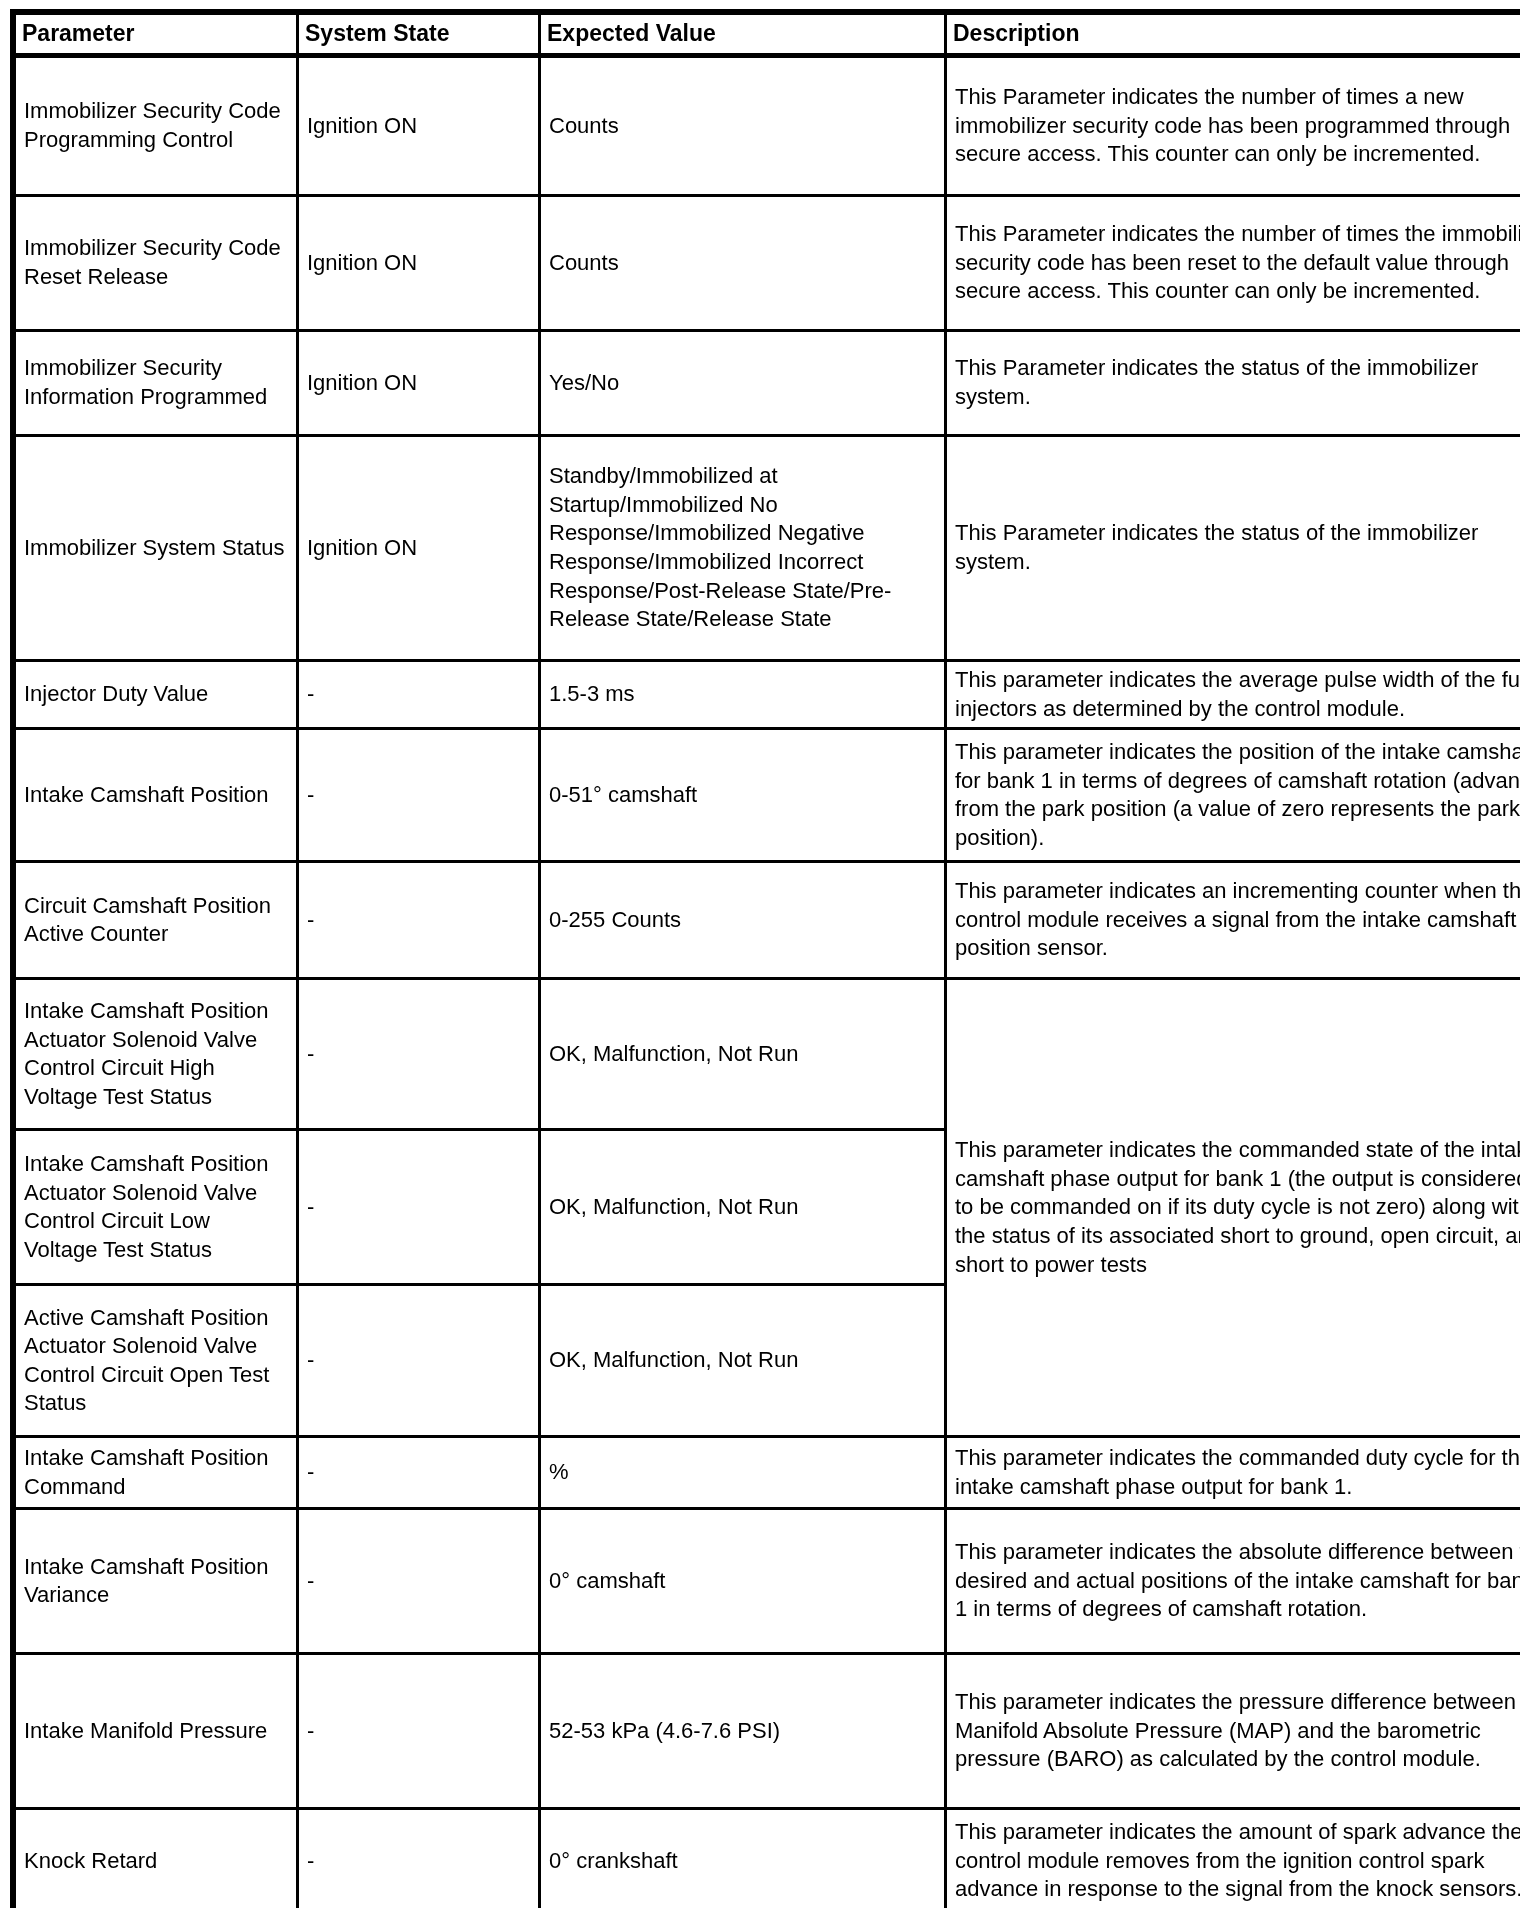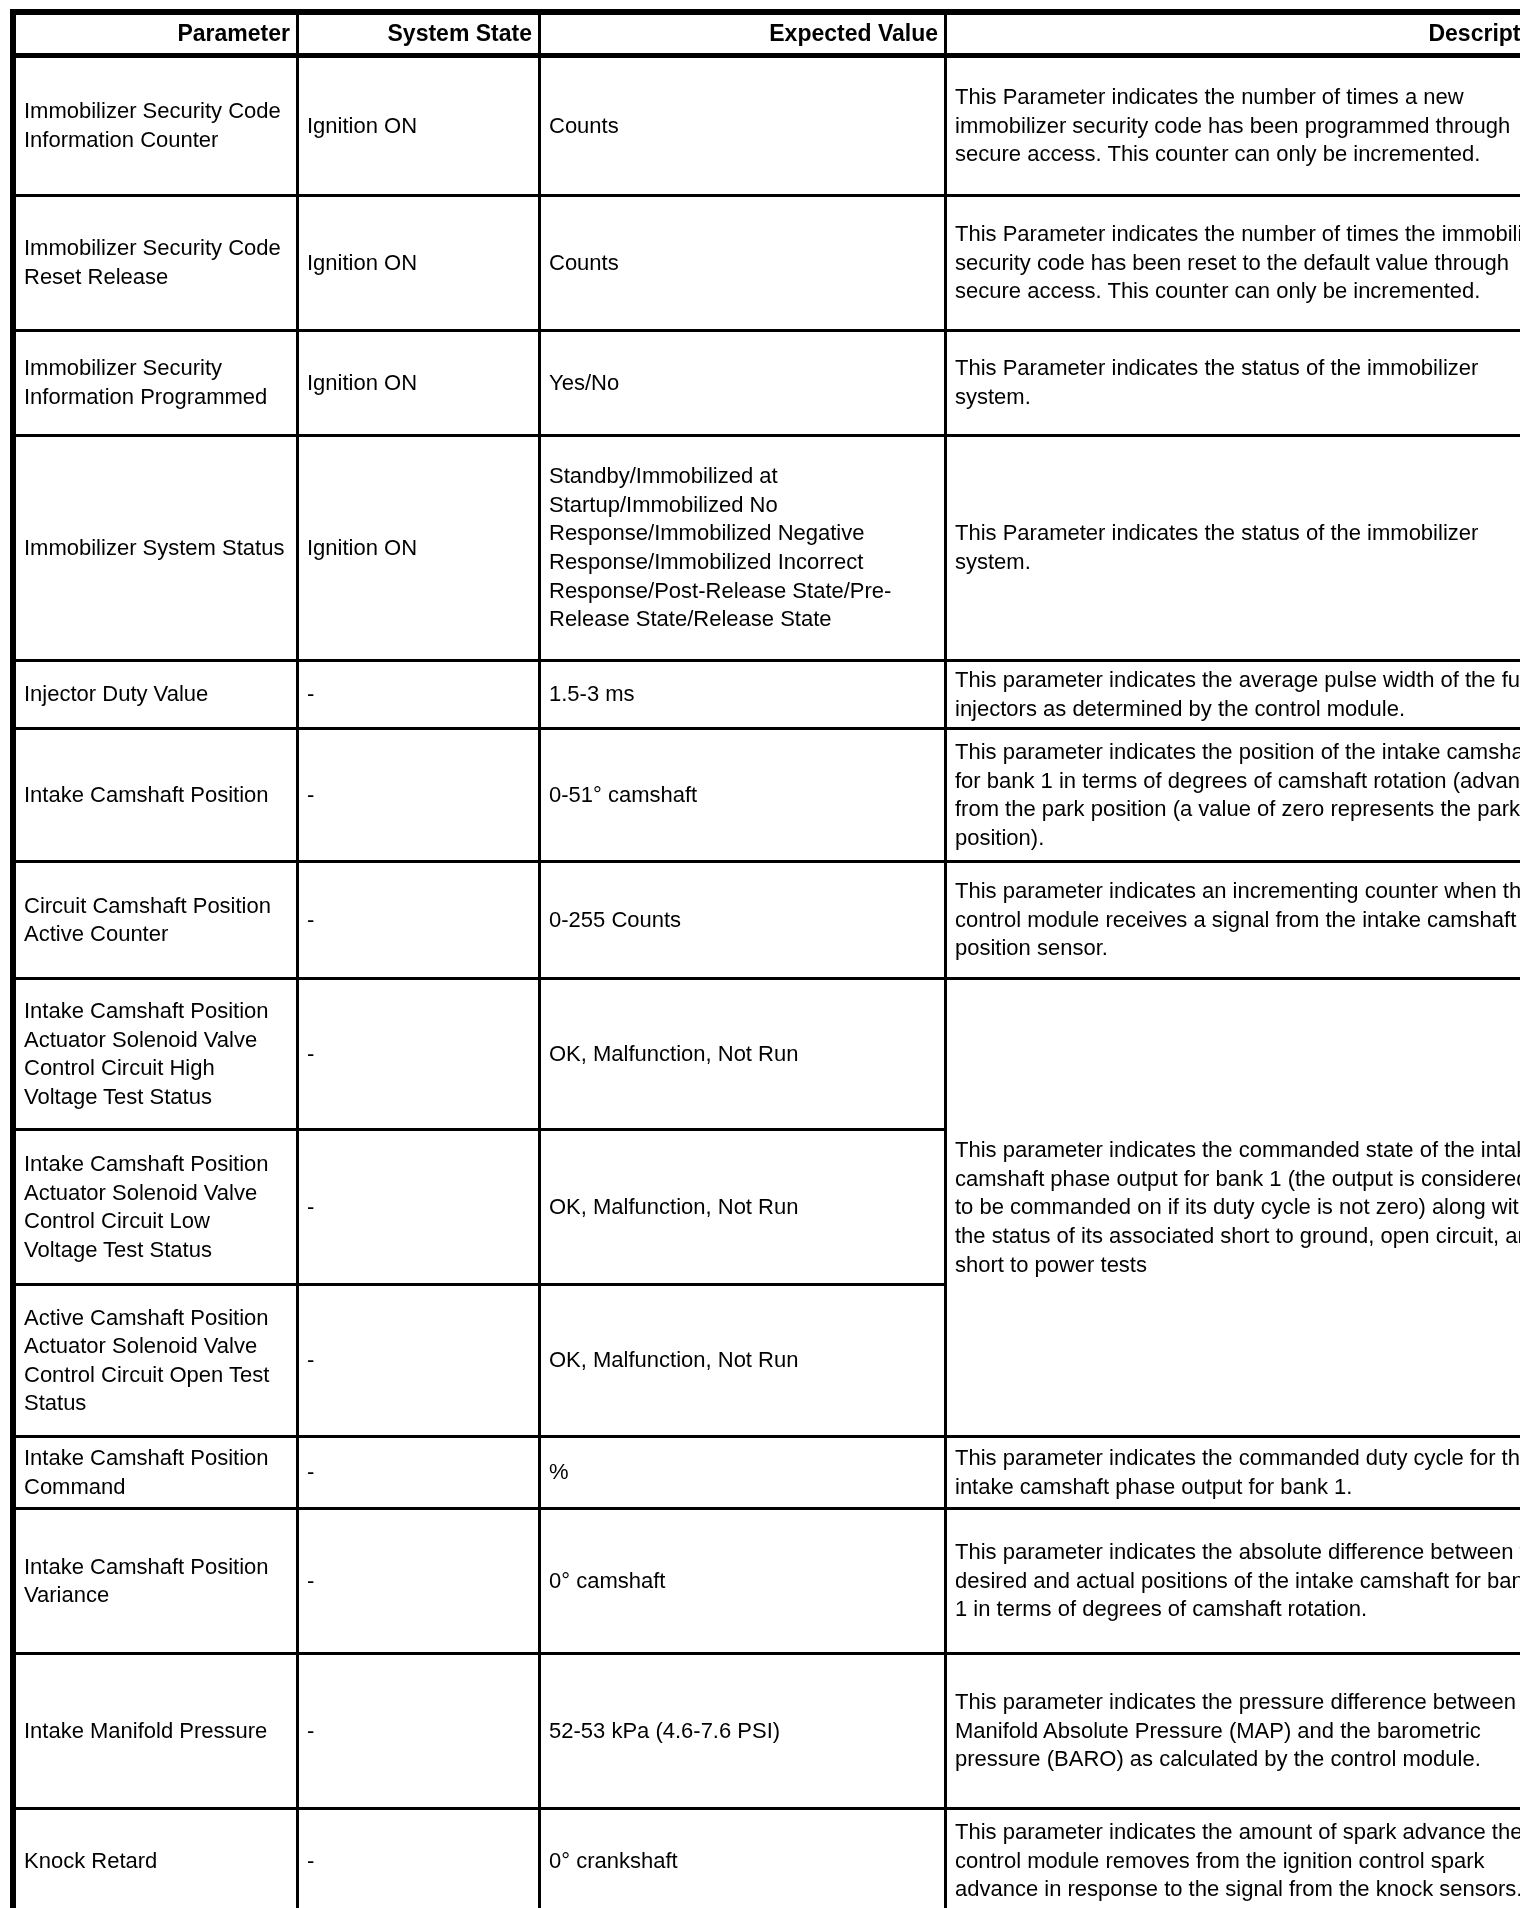--- a/index.html
+++ b/index.html
@@ -27,21 +27,21 @@
   }
   th, td {
     border: 3px solid #000000;
     padding: 4px 8px;
     vertical-align: middle;
     overflow-wrap: break-word;
   }
   thead th {
     font-weight: bold;
     font-size: 23px;
-    text-align: right;
+    text-align: left;
     height: 34px;
     border-bottom: 5px solid #000000;
     padding: 2px 6px;
   }
   td { text-align: left; }
   .col-0 { width: 268px; }
   .col-1 { width: 227px; margin-top: 24px; }
   .col-2 { width: 391px; margin-top: 33px; }
   .col-3 { width: 602px; }
   
@@ -68,21 +68,21 @@
     <thead>
       <tr>
           <th class="col-0">Parameter</th>
           <th class="col-1">System State</th>
           <th class="col-2">Expected Value</th>
           <th class="col-3">Description</th>
         </tr>
     </thead>
     <tbody>
         <tr>
-          <td class="col-0">Immobilizer Security Code Information Counter</td>
+          <td class="col-0">Immobilizer Security Code Programming Control</td>
           <td class="col-1">Ignition ON</td>
           <td class="col-2">Counts</td>
           <td class="col-3">This Parameter indicates the number of times a new immobilizer security code has been programmed through secure access. This counter can only be incremented.</td>
         </tr>
         <tr>
           <td class="col-0">Immobilizer Security Code Reset Release</td>
           <td class="col-1">Ignition ON</td>
           <td class="col-2">Counts</td>
           <td class="col-3">This Parameter indicates the number of times the immobilizer security code has been reset to the default value through secure access. This counter can only be incremented.</td>
         </tr>

